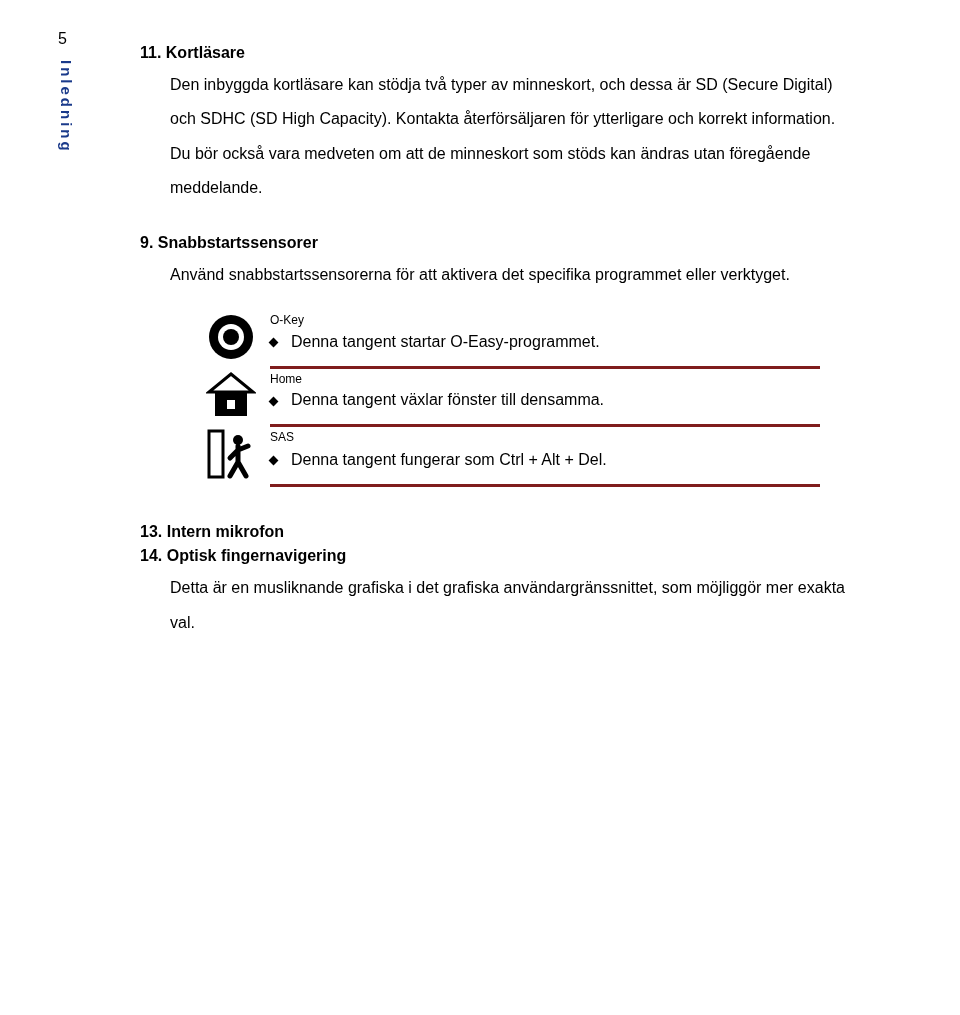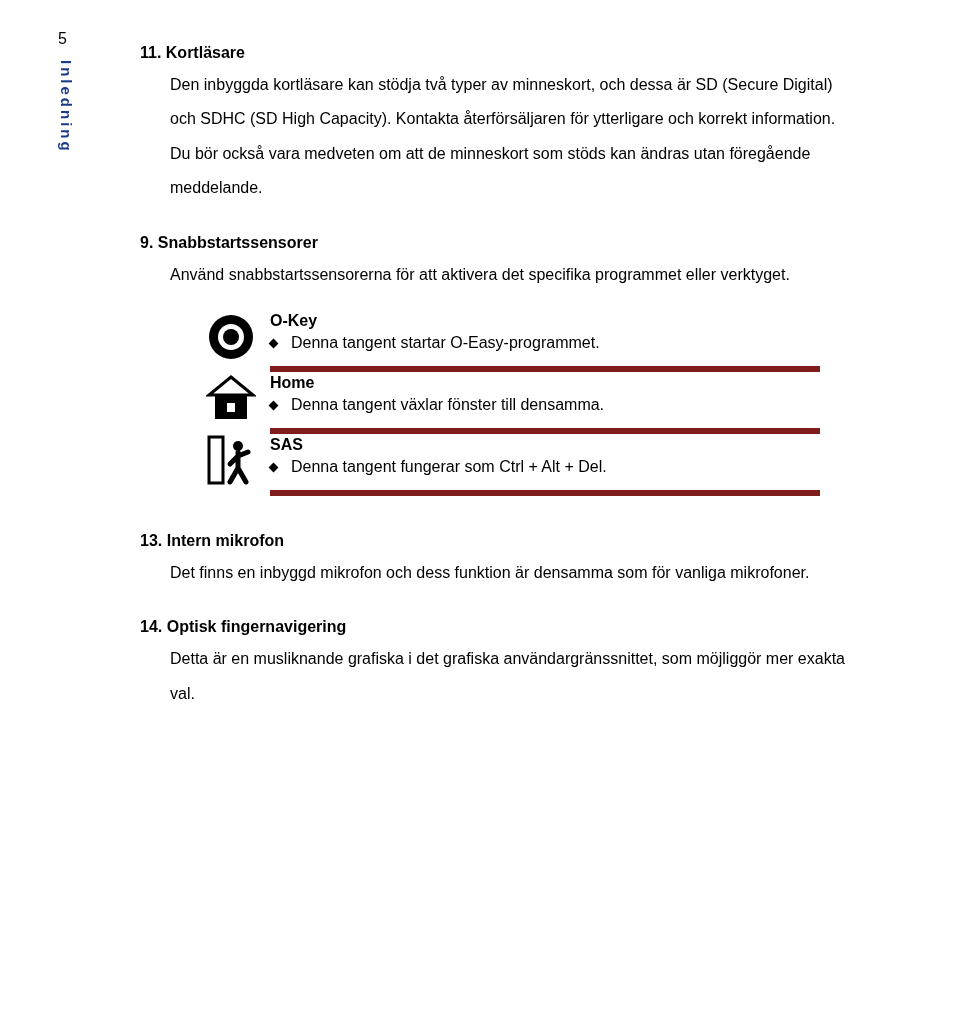--- a/index.html
+++ b/index.html
@@ -55,31 +55,31 @@
     margin-left: 60px;
     border-collapse: collapse;
     width: 620px;
     margin-bottom: 36px;
   }
   .key-table td {
     vertical-align: middle;
     padding: 2px 8px 2px 0;
   }
   .key-table tr.row-bottom td {
-    border-bottom: 6px solid #7f1d1d;
+    border-bottom: 3px solid #7f1d1d;
     padding-bottom: 14px;
   }
   .icon-cell {
     width: 62px;
     text-align: center;
     padding-right: 14px;
   }
   .key-label {
-    font-weight: bold;
-    font-size: 16px;
+    font-weight: normal;
+    font-size: 12px;
     padding-top: 8px;
   }
   .key-desc {
     padding-left: 30px;
     font-size: 16px;
   }
   .diamond {
     display: inline-block;
     width: 7px;
     height: 7px;
@@ -149,18 +149,17 @@
     </tr>
     <tr class="row-bottom">
       <td class="key-desc">
         <span class="diamond"></span><span>Denna tangent fungerar som Ctrl + Alt + Del.</span>
       </td>
     </tr>
   </tbody>
     </table>
 
   <div class="heading">13. Intern mikrofon</div>
-  <div class="paragraph">Det finns en inbyggd mikrofon och dess funktion är densamma som för vanliga mikrofoner.</div>
 
   <div class="heading">14. Optisk fingernavigering</div>
   <div class="paragraph">Detta är en musliknande grafiska i det grafiska användargränssnittet, som möjliggör mer exakta val.</div>
 
 </div>
 
 </body></html>

